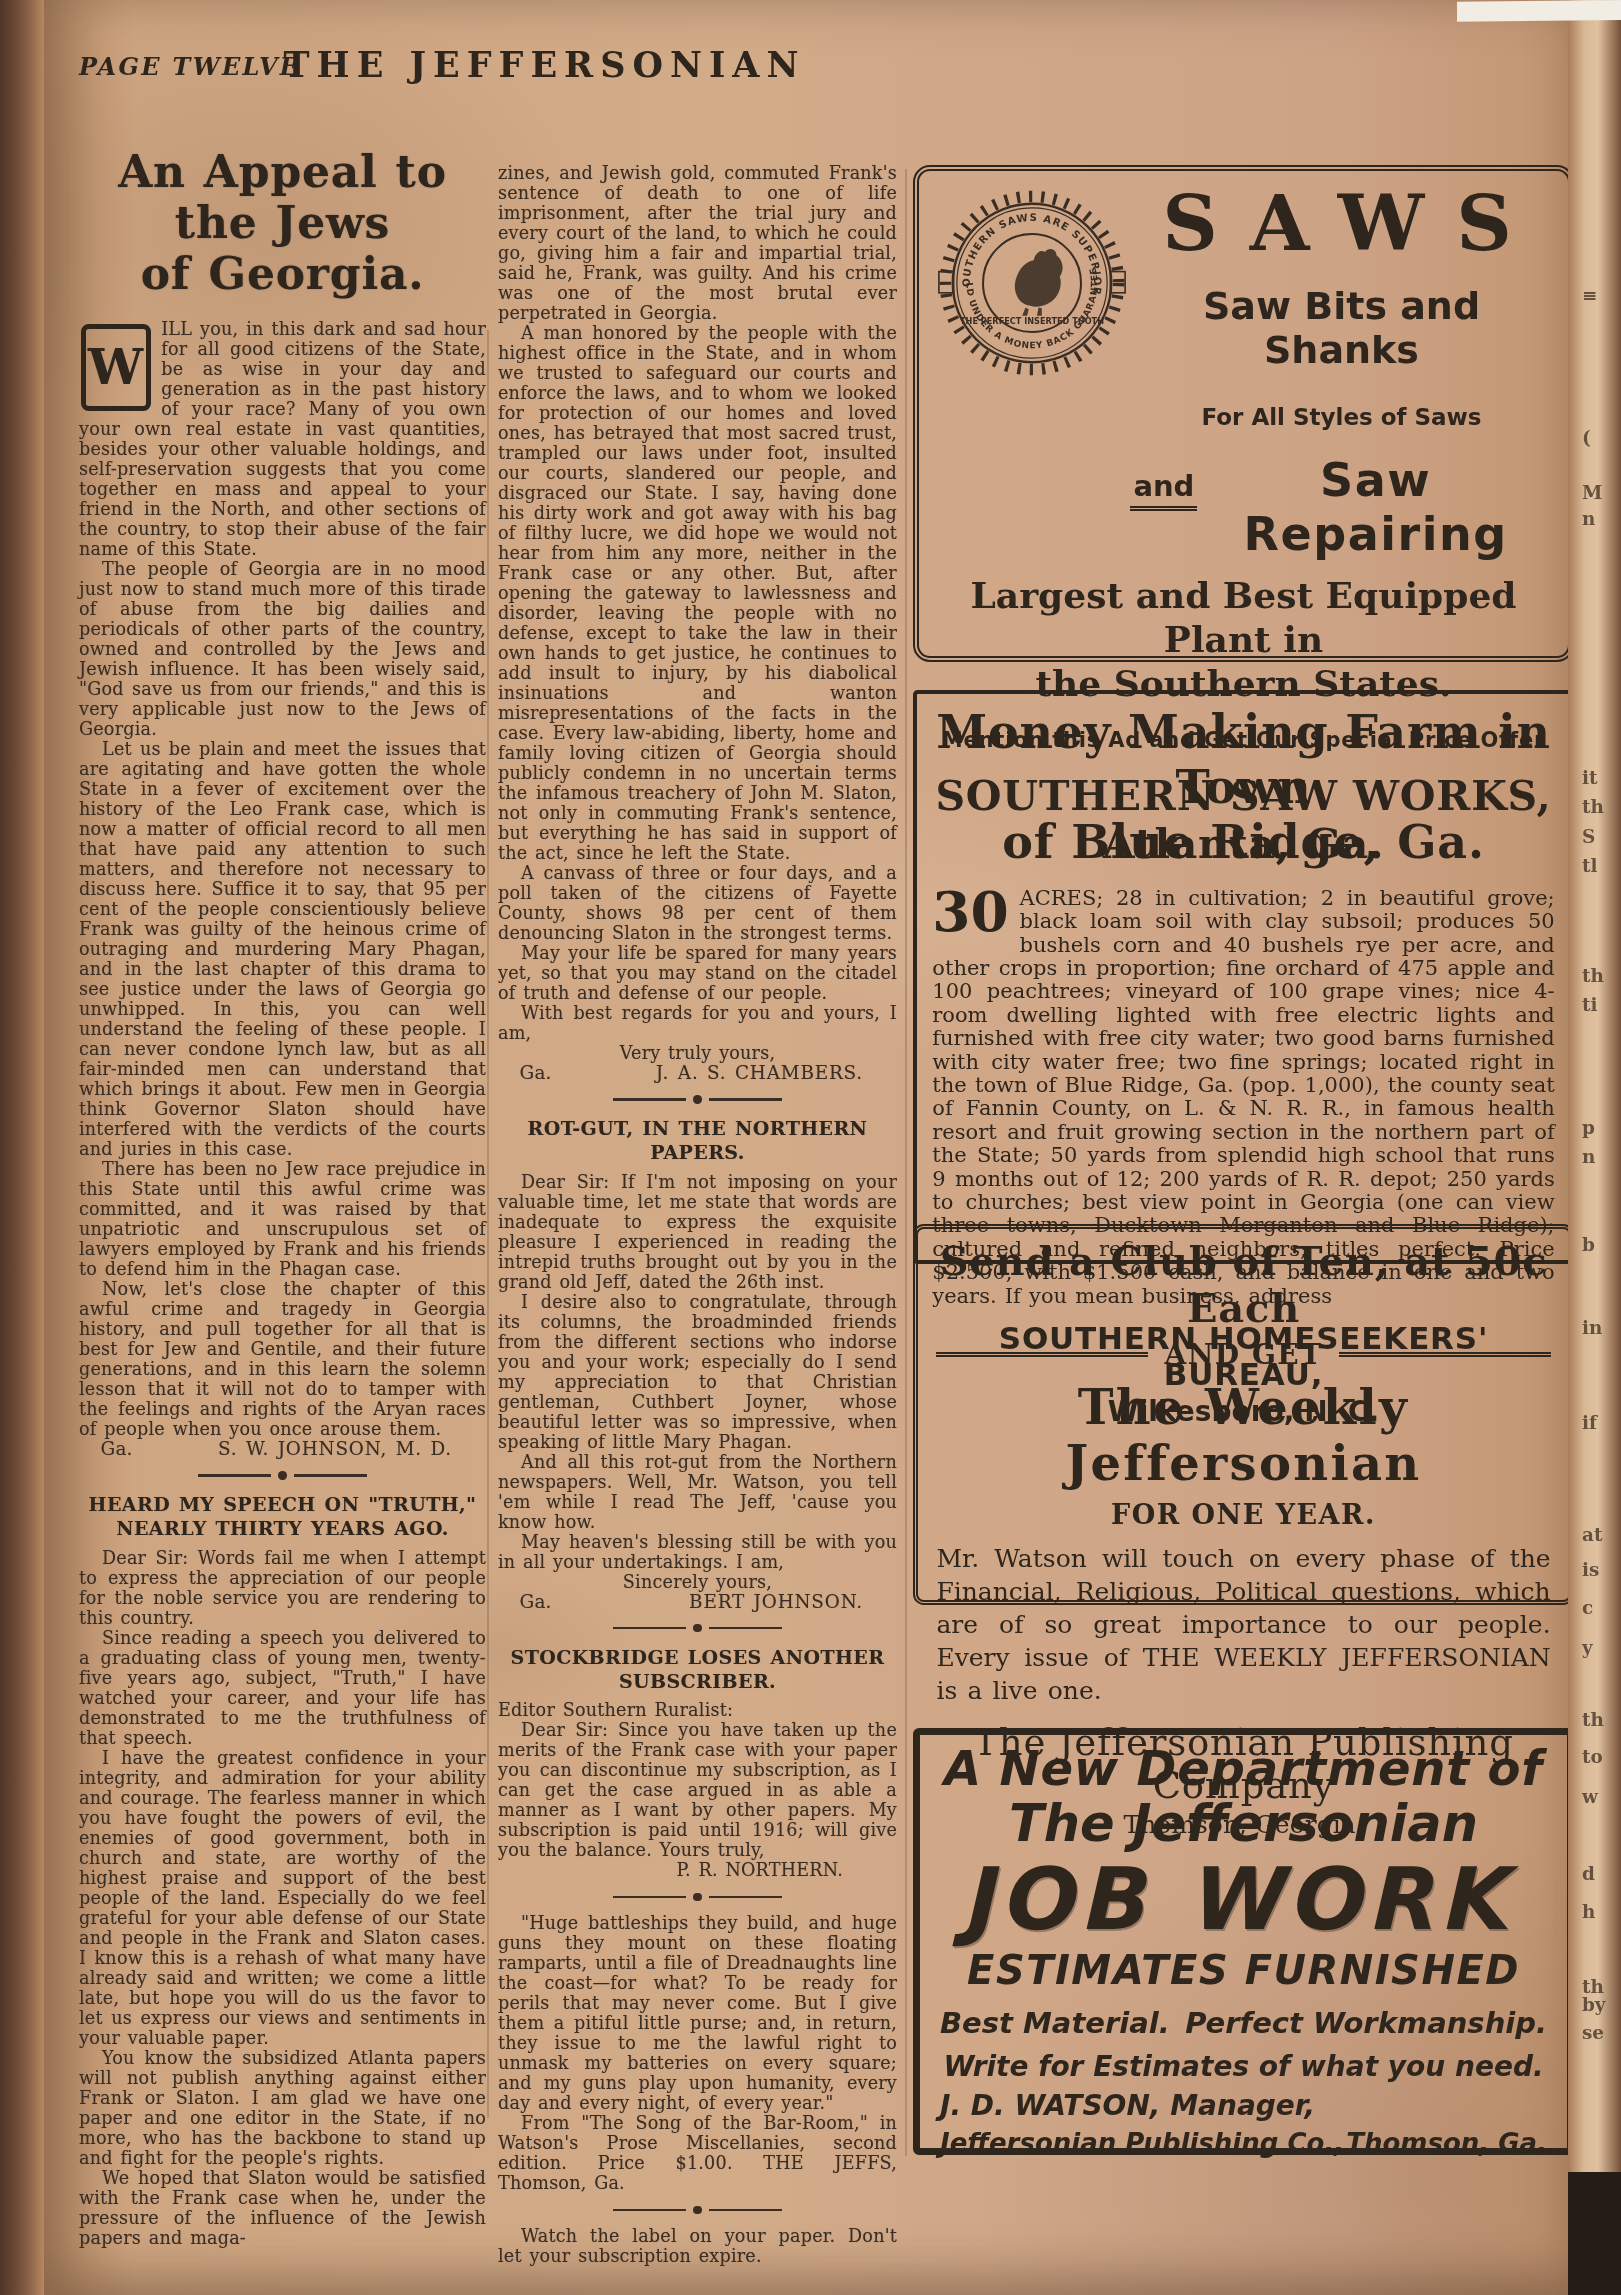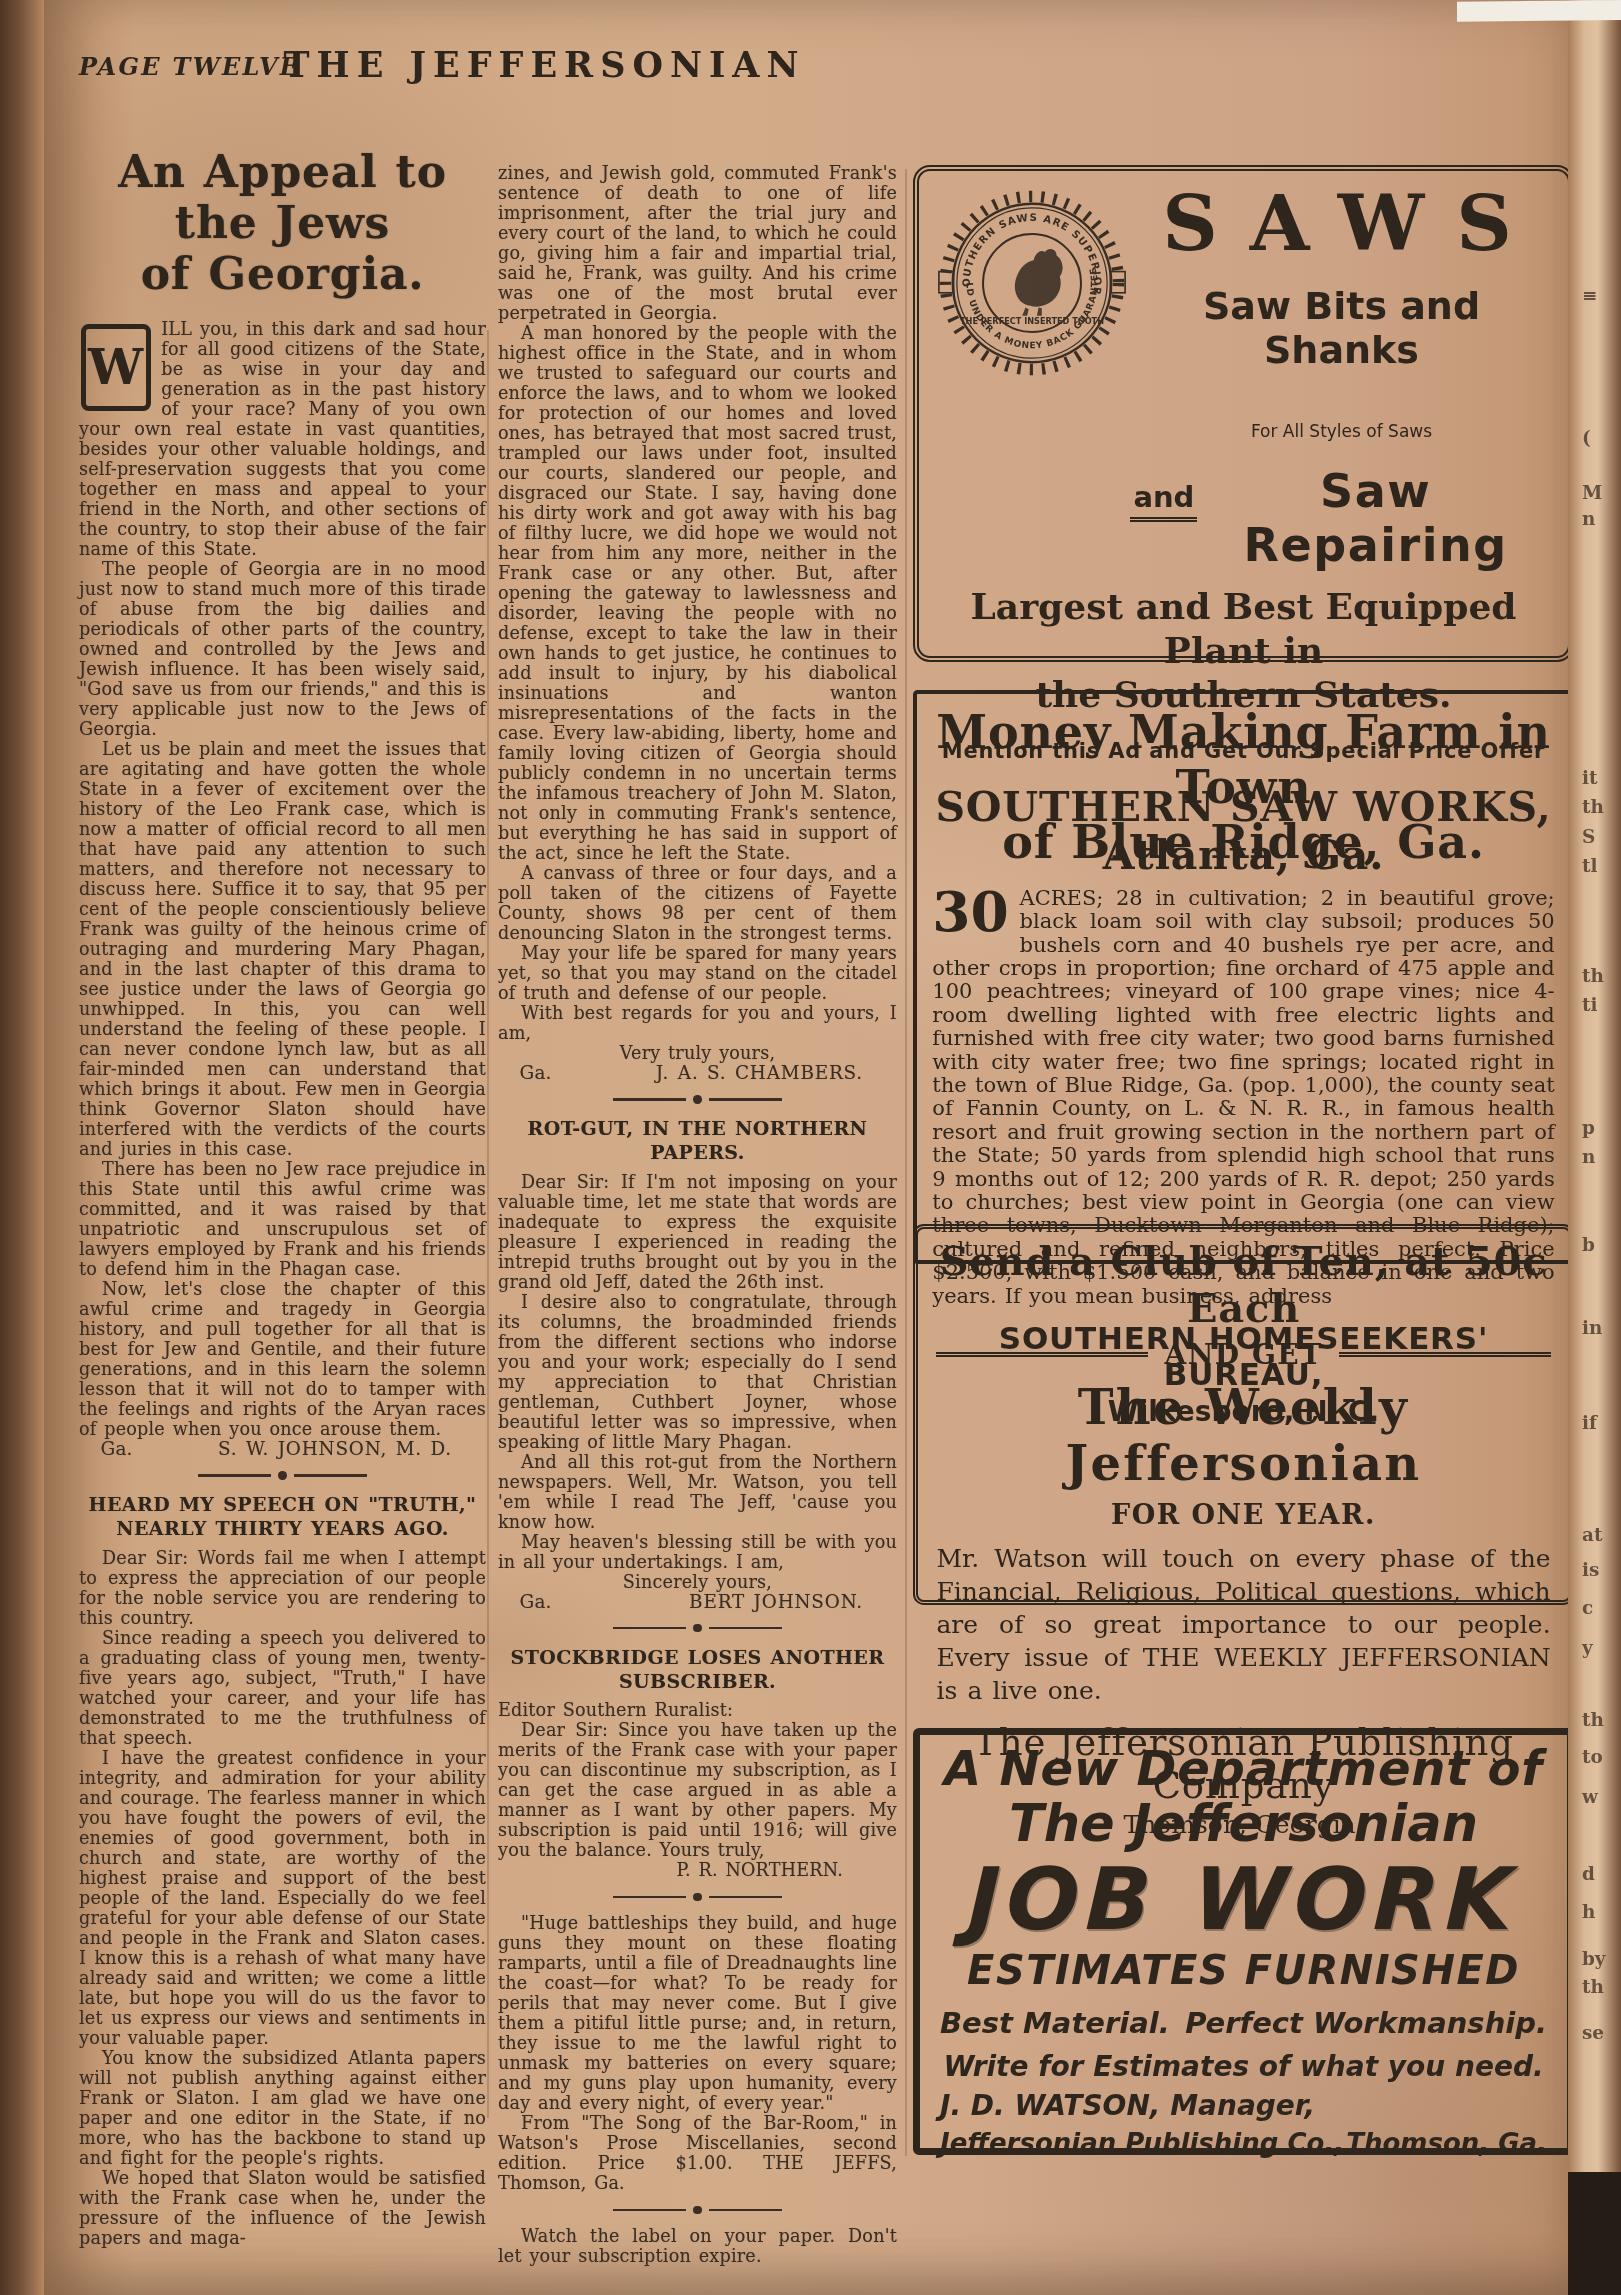--- a/index.html
+++ b/index.html
@@ -70,21 +70,21 @@
 
   
   .ad{position:absolute;left:869px;width:661px;box-sizing:border-box;color:var(--ink-dark);}
   #ad-saw{top:165px;height:497px;border:6.1px double var(--ink-dark);border-radius:17px;padding:14px 15.3px;}
   .saw-top{display:flex;}
   .saw-logo{flex:0 0 196px;}
   .saw-head{flex:1;text-align:center;}
   .saw-title{font-size:77px;line-height:77px;font-weight:bold;letter-spacing:32px;padding-left:23px;
     font-family:"DejaVu Serif","Liberation Serif",serif;}
   .saw-line1{font-family:"DejaVu Sans","Liberation Sans",sans-serif;font-weight:bold;font-size:38px;margin-top:21.5px;}
-  .saw-line2{font-family:"DejaVu Sans","Liberation Sans",sans-serif;font-weight:normal;font-size:17px;margin-top:49px;}
+  .saw-line2{font-family:"DejaVu Sans","Liberation Sans",sans-serif;font-weight:bold;font-size:23px;margin-top:32px;}
   .saw-line3{margin-top:23px;display:flex;align-items:baseline;justify-content:center;gap:1px;}
   .saw-and{font-family:"DejaVu Sans","Liberation Sans",sans-serif;font-weight:bold;font-size:29px;
     border-bottom:5.4px double var(--ink-dark);padding:0 3.1px 3.1px;}
   .saw-repair{font-family:"DejaVu Sans","Liberation Sans",sans-serif;font-weight:bold;font-size:46px;letter-spacing:1.5px;}
   .saw-plant{text-align:center;font-weight:bold;font-size:36px;line-height:44px;white-space:pre-line;margin-top:12px;}
   .saw-mention{text-align:center;font-family:"DejaVu Sans","Liberation Sans",sans-serif;
     font-weight:bold;font-size:21px;margin-top:23px;letter-spacing:0.8px;}
   .saw-works{text-align:center;font-weight:bold;font-size:41px;margin-top:20px;letter-spacing:0.8px;}
 
   #ad-farm{top:690px;height:574px;border:4.6px solid var(--ink-dark);border-radius:4.6px;padding:10.7px 15.3px;}
@@ -319,19 +319,19 @@
     <span class="edge-frag" style="top: 1559px;">is</span>
     <span class="edge-frag" style="top: 1597px;">c</span>
     <span class="edge-frag" style="top: 1637px;">y</span>
     <span class="edge-frag" style="top: 1709px;">th</span>
     <span class="edge-frag" style="top: 1746px;">to</span>
     <span class="edge-frag" style="top: 1786px;">w</span>
     <span class="edge-frag" style="top: 1863px;">d</span>
     <span class="edge-frag" style="top: 1901px;">h</span>
     <span class="edge-frag" style="top: 1976px;">th</span>
     <span class="edge-frag" style="top: 2022px;">se</span>
-    <span class="edge-frag" style="top: 1948px;">by</span>
+    <span class="edge-frag" style="top: 1994px;">by</span>
     <span class="edge-frag" style="top: 2185px;">th</span>
     <span class="edge-frag" style="top: 2223px;">1,</span>
   </div>
 <div id="top-sliver"></div>
 <div id="corner-dark"></div>
 
 
 </body></html>

